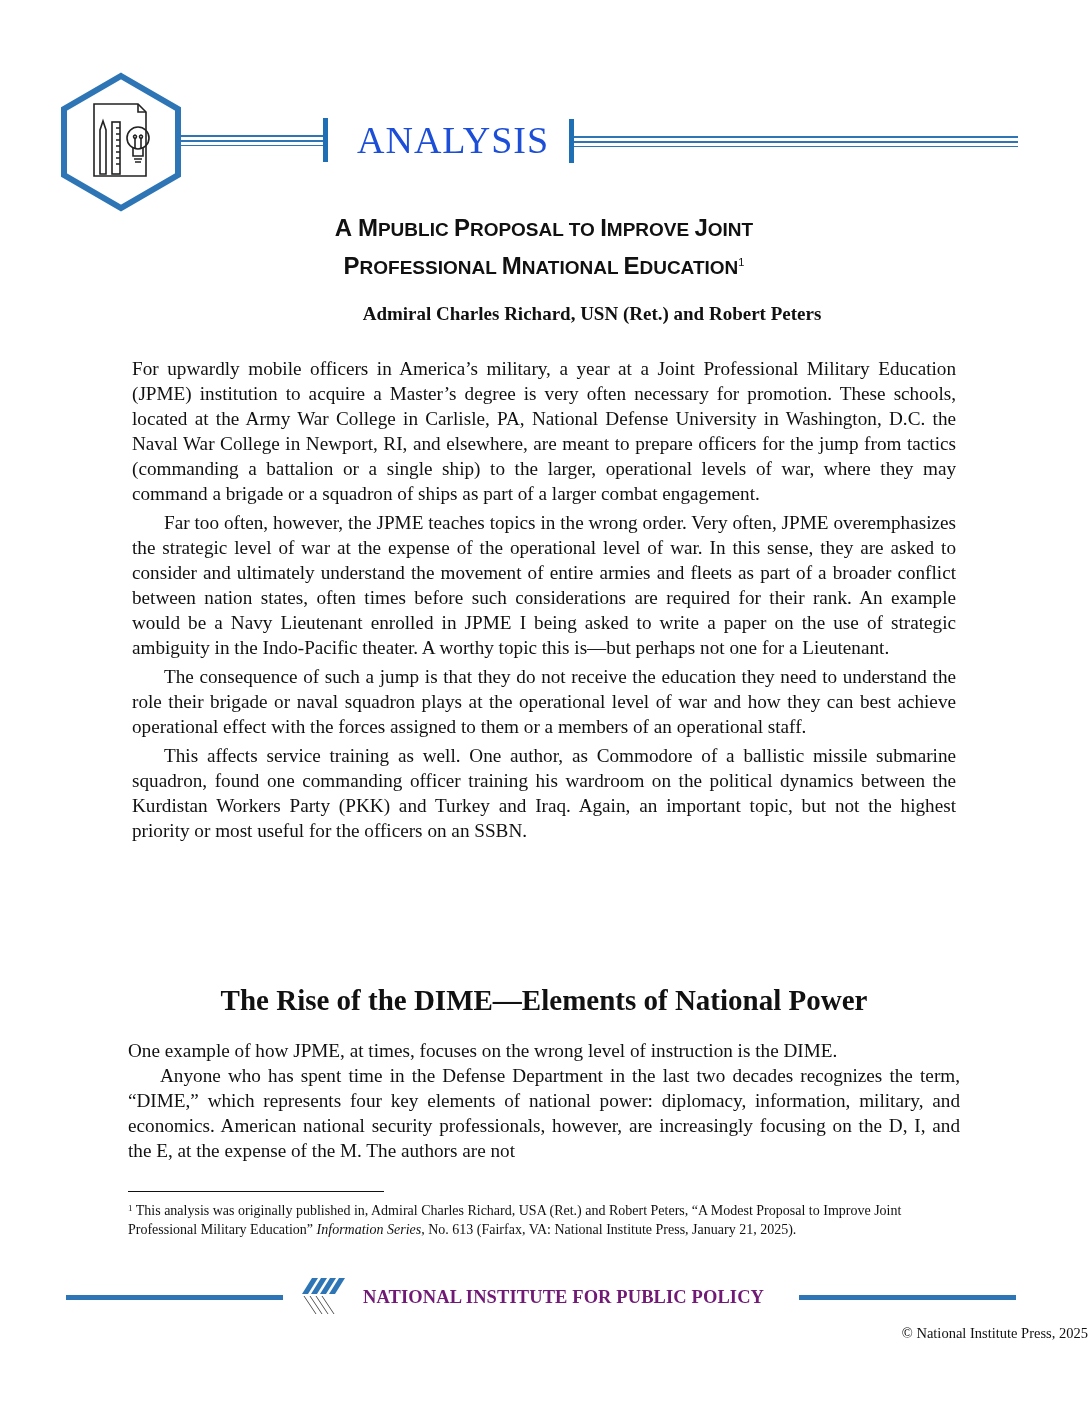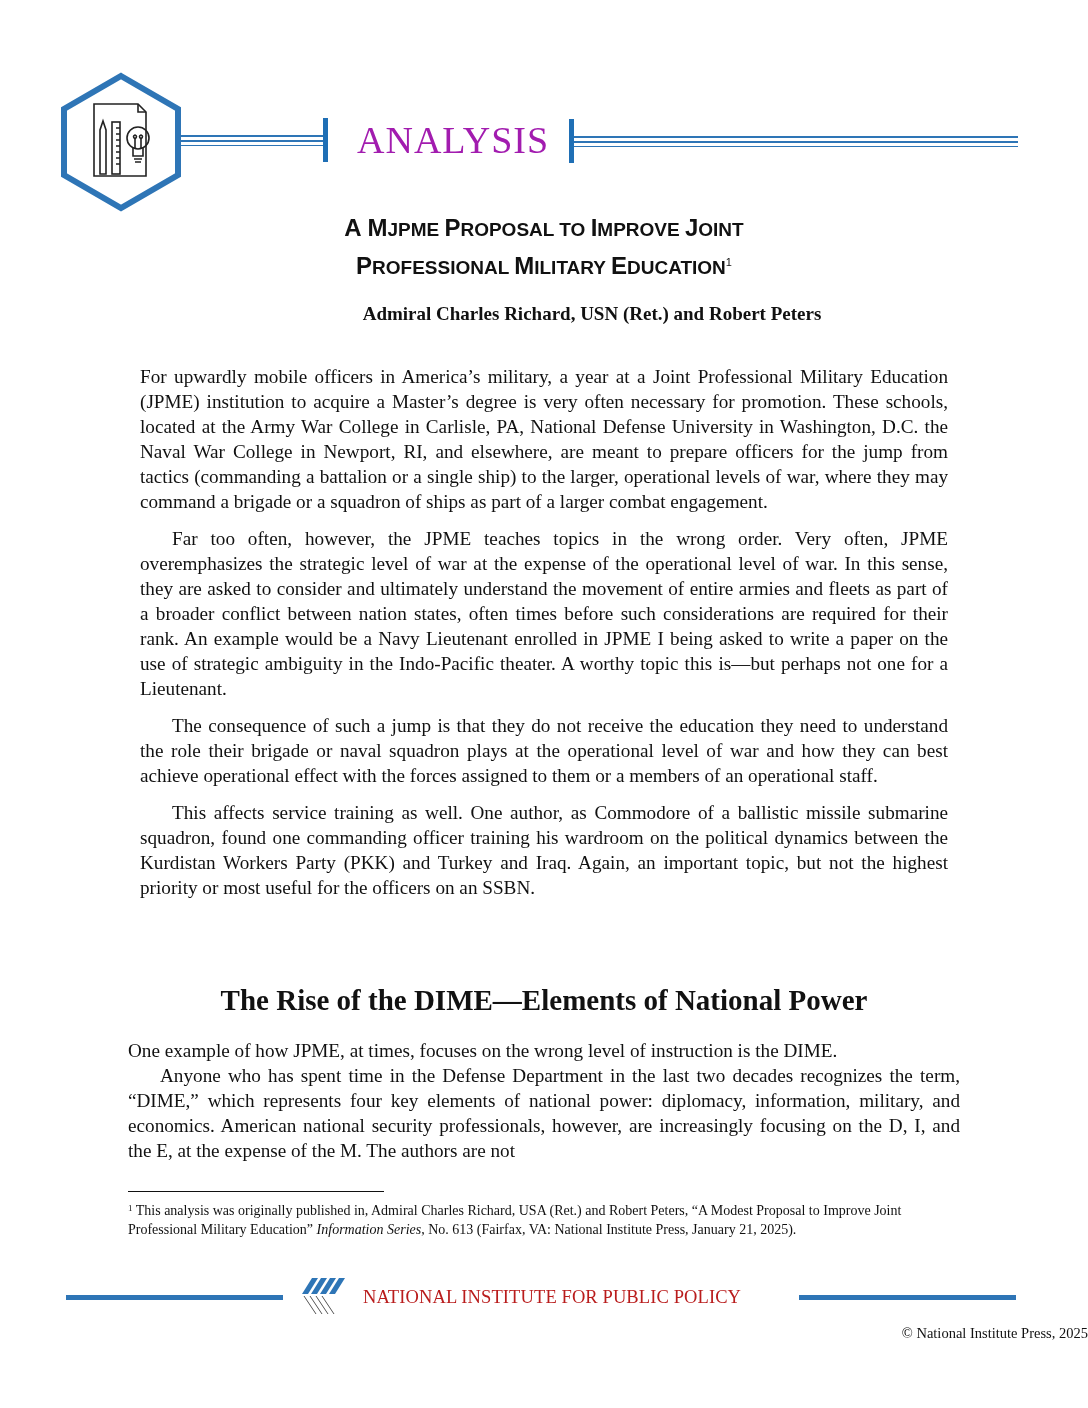--- a/index.html
+++ b/index.html
@@ -2,42 +2,42 @@
 <html><head>
   <meta charset="utf-8">
   <style>
     html, body { margin: 0; padding: 0; background: #ffffff; }
     body { width: 1088px; height: 1408px; position: relative; overflow: hidden; font-family: "Liberation Serif", "DejaVu Serif", serif; color: #111; }
     .abs { position: absolute; }
     
     #logo { left: 58px; top: 72px; width: 126px; height: 140px; }
     .hline { position: absolute; height: 2px; background: #2e75b6; }
     .tbar { position: absolute; width: 5px; height: 44px; background: #1f6fb5; }
-    #header-title { left: 357px; top: 118px; font-size: 38px; letter-spacing: 1px; color: #a21caf; font-family: "Liberation Serif", serif; }
+    #header-title { left: 357px; top: 118px; font-size: 38px; letter-spacing: 1px; color: #1d4ed8; font-family: "Liberation Serif", serif; }
     
     #doc-title { left: 0; width: 1088px; top: 212px; text-align: center; font-weight: bold; font-size: 24px; line-height: 32px; color: #111; font-family: "Liberation Sans Narrow", "Liberation Sans", sans-serif; }
     .sc { font-size: 19px; }
     #doc-title sup { font-size: 11px; font-weight: normal; vertical-align: 8px; }
     #authors { left: 0; width: 1088px; top: 303px; text-align: center; font-weight: bold; font-size: 19px; font-family: "Liberation Serif", serif; padding-left: 48px; }
     
     #body { left: 128px; top: 352px; width: 832px; font-size: 19.2px; line-height: 25px; text-align: justify; font-family: "Liberation Serif", serif; }
-    #body p { margin: 12px; text-indent: 32px; }
+    #body p { margin: 4px; text-indent: 32px; }
     #body p.first { text-indent: 0; }
     #section-heading { left: 0; width: 1088px; top: 984px; text-align: center; font-weight: bold; font-size: 29px; font-family: "Liberation Serif", serif; }
     #body2 { left: 128px; top: 1038px; width: 832px; font-size: 19.2px; line-height: 25px; text-align: justify; font-family: "Liberation Serif", serif; }
     #body2 p { margin: 0; text-indent: 32px; font-family: Liberation Serif, serif; }
     #body2 p.first { text-indent: 0; }
     
     #fn-rule { left: 128px; top: 1191px; width: 256px; height: 1px; background: #111; }
     #footnote { left: 128px; top: 1199px; width: 832px; font-size: 14px; line-height: 18.5px; font-family: "Liberation Serif", serif; }
     #footnote sup { font-size: 9px; vertical-align: 4px; }
     
     .fbar { position: absolute; height: 5px; background: #2e75b6; top: 1295px; }
     #nipp-logo { left: 302px; top: 1276px; width: 50px; height: 40px; }
-    #nipp-name { left: 363px; top: 1287px; font-size: 18.5px; font-weight: normal; color: #b91c1c; font-family: "Liberation Serif", serif; letter-spacing: 0.1px; }
+    #nipp-name { left: 363px; top: 1287px; font-size: 18.5px; font-weight: bold; color: #701a75; font-family: "Liberation Serif", serif; letter-spacing: 0.1px; }
     #copyright { left: 0; width: 1088px; top: 1325px; text-align: right; font-size: 14.5px; font-family: Liberation Serif, serif; }
   </style>
 </head>
 <body>
 
 <svg id="logo" class="abs" viewBox="0 0 126 140">
   <polygon points="63,4 120,37 120,103 63,136 6,103 6,37" fill="#fff" stroke="#2e75b6" stroke-width="6"></polygon>
   <g fill="none" stroke="#222" stroke-width="1.6">
     <path d="M36,32 L80,32 L88,40 L88,104 L36,104 Z"></path>
     <path d="M80,32 L80,40 L88,40"></path>
@@ -55,24 +55,24 @@
 <div class="hline" style="left:180px; top:145px; width:144px; height:1px;"></div>
 <div class="tbar" style="left:323px; top:118px;"></div>
 <div id="header-title" class="abs">ANALYSIS</div>
 <div class="tbar" style="left:569px; top:119px;"></div>
 <div class="hline" style="left:574px; top:136px; width:444px;"></div>
 <div class="hline" style="left:574px; top:141px; width:444px;"></div>
 <div class="hline" style="left:574px; top:146px; width:444px; height:1px;"></div>
 
 <div id="doc-title" class="abs">
   <div>
-    <span><span>A </span><span class="sc"></span></span><span><span>M</span><span class="sc">JPME </span></span><span><span>P</span><span class="sc">ROPOSAL TO </span></span><span><span>I</span><span class="sc">MPROVE </span></span><span><span>J</span><span class="sc">OINT</span></span>
+    <span><span>A </span><span class="sc"></span></span><span><span>M</span><span class="sc">PUBLIC </span></span><span><span>P</span><span class="sc">ROPOSAL TO </span></span><span><span>I</span><span class="sc">MPROVE </span></span><span><span>J</span><span class="sc">OINT</span></span>
   </div>
   <div>
-    <span><span>P</span><span class="sc">ROFESSIONAL </span></span><span><span>M</span><span class="sc">ILITARY </span></span><span><span>E</span><span class="sc">DUCATION</span></span><sup>1</sup>
+    <span><span>P</span><span class="sc">ROFESSIONAL </span></span><span><span>M</span><span class="sc">NATIONAL </span></span><span><span>E</span><span class="sc">DUCATION</span></span><sup>1</sup>
   </div>
 </div>
 <div id="authors" class="abs">Admiral Charles Richard, USN (Ret.) and Robert Peters</div>
 
 <div id="body" class="abs">
   <p class="first">For upwardly mobile officers in America’s military, a year at a Joint Professional Military Education (JPME) institution to acquire a Master’s degree is very often necessary for promotion. These schools, located at the Army War College in Carlisle, PA, National Defense University in Washington, D.C. the Naval War College in Newport, RI, and elsewhere, are meant to prepare officers for the jump from tactics (commanding a battalion or a single ship) to the larger, operational levels of war, where they may command a brigade or a squadron of ships as part of a larger combat engagement.</p>
   <p>Far too often, however, the JPME teaches topics in the wrong order. Very often, JPME overemphasizes the strategic level of war at the expense of the operational level of war. In this sense, they are asked to consider and ultimately understand the movement of entire armies and fleets as part of a broader conflict between nation states, often times before such considerations are required for their rank. An example would be a Navy Lieutenant enrolled in JPME I being asked to write a paper on the use of strategic ambiguity in the Indo-Pacific theater. A worthy topic this is—but perhaps not one for a Lieutenant.</p>
   <p>The consequence of such a jump is that they do not receive the education they need to understand the role their brigade or naval squadron plays at the operational level of war and how they can best achieve operational effect with the forces assigned to them or a members of an operational staff.</p>
   <p>This affects service training as well.  One author, as Commodore of a ballistic missile submarine squadron, found one commanding officer training his wardroom on the political dynamics between the Kurdistan Workers Party (PKK) and Turkey and Iraq.  Again, an important topic, but not the highest priority or most useful for the officers on an SSBN.</p>
 </div>

